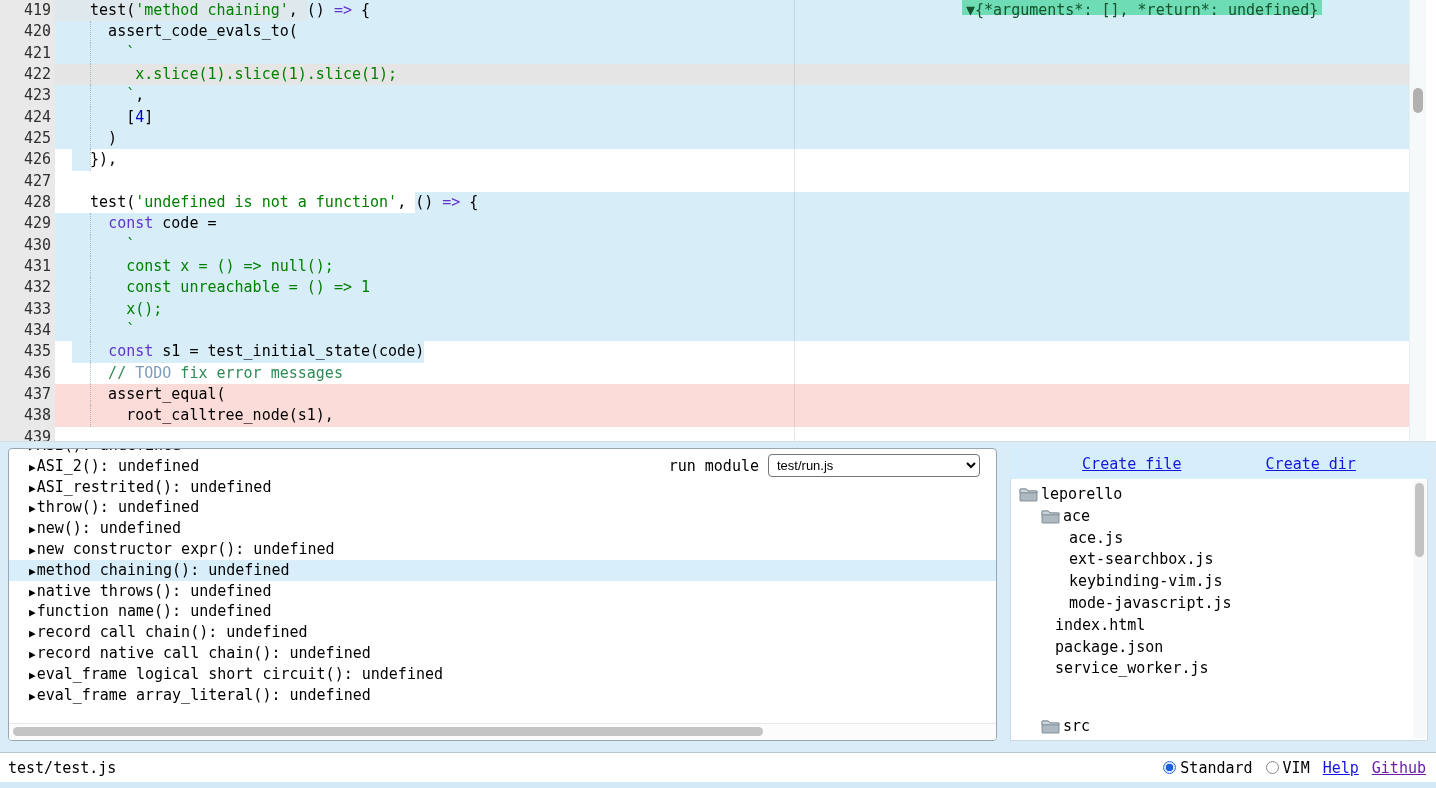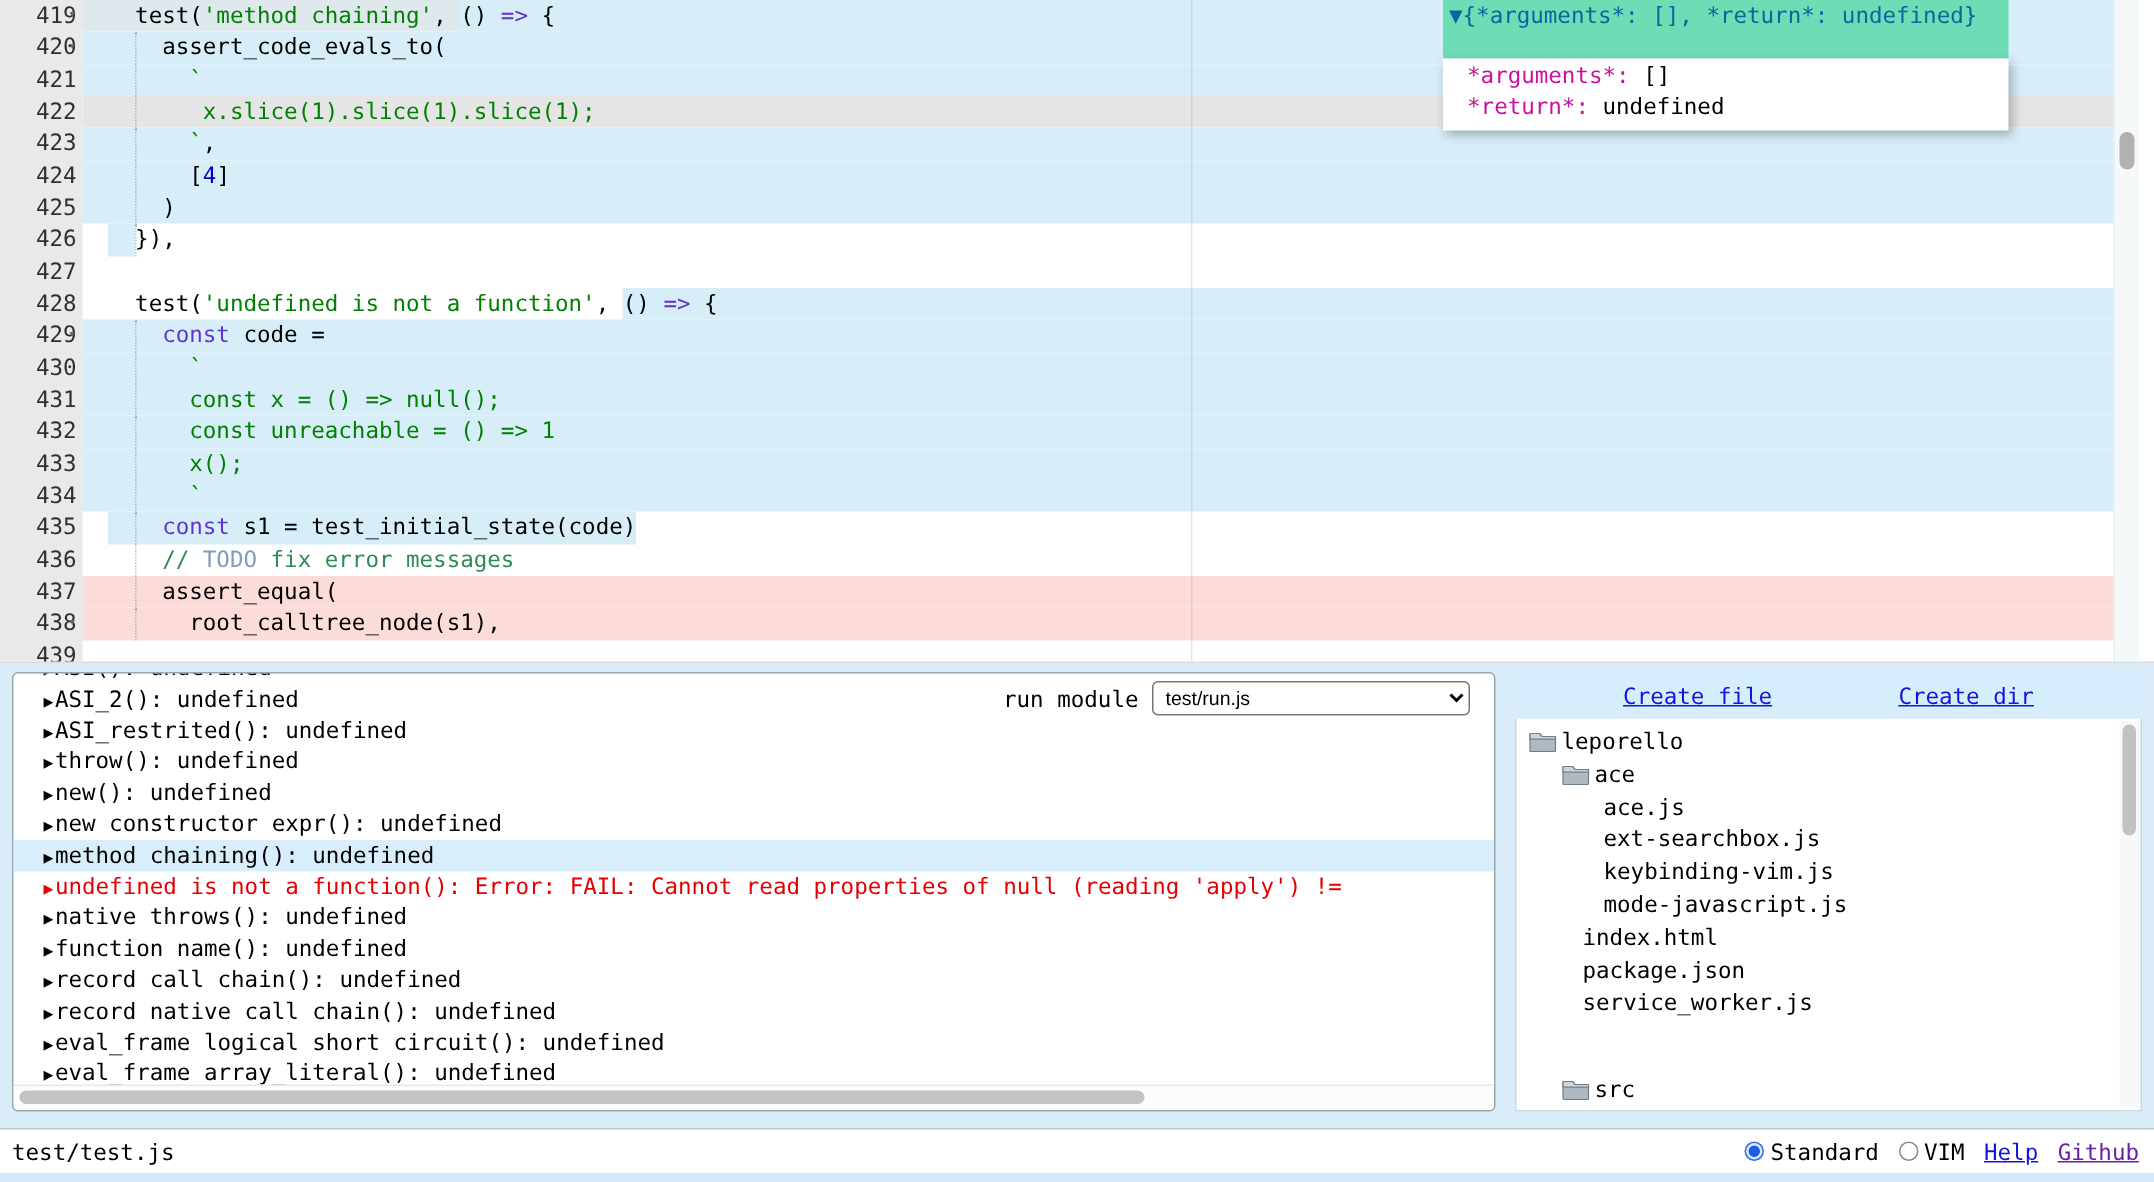--- a/index.html
+++ b/index.html
@@ -23,21 +23,21 @@
   .tok-s{color:var(--string-green)}
   .tok-k{color:var(--keyword-purple)}
   .tok-n{color:var(--number-blue)}
   .tok-c{color:var(--comment-green)}
   .tok-t{color:var(--todo-gray)}
   #print-margin{position:absolute;left:794px;top:0;bottom:0;width:1px;background:rgba(0,0,0,0.09);z-index:2;}
   #ed-scrollbar{position:absolute;right:10px;top:0;bottom:0;width:16px;background:#f6f9fa;border-left:1px solid #e9eef0;z-index:3;}
   #ed-scroll-thumb{position:absolute;left:3px;top:88px;width:10px;height:25px;background:#b1b1b1;border-radius:5px;}
   
   #tooltip{position:absolute;left:962px;top:0;z-index:10;font-size:15px;}
-  #tooltip-header{background:var(--tt-green);height:39px;line-height:21.33px;padding:0 4px;white-space:pre;color:#0369a1;}
+  #tooltip-header{background:var(--tt-green);height:15px;line-height:21.33px;padding:0 4px;white-space:pre;color:#14532d;}
   #tooltip-body{background:#fff;box-shadow:2px 3px 7px rgba(0,0,0,.28);padding:1px 10px 4px 7px;min-width:360px;}
   .tt-row{height:21.33px;line-height:21.33px;white-space:pre;}
   .tt-key{color:var(--key-magenta);}
   .tt-val{color:#000;}
   
   #workspace{position:absolute;left:0;top:442px;width:1436px;height:310px;background:#d9ecf7;}
   
   #output-panel{position:absolute;left:8px;top:6px;width:989px;height:293px;background:#fff;border:1px solid #97a7b2;border-radius:4px;overflow:hidden;box-sizing:border-box;}
   #output-list{position:absolute;left:0;top:-14px;right:0;font-size:15px;}
   .out-row{height:20.8px;line-height:20.8px;white-space:nowrap;padding-left:20px;color:#000;}
@@ -120,39 +120,34 @@
       <div class="code-row"><i class="guide" style="left: calc(2ch + 17px);"></i><span class="txt"><span class="tok-c">    // </span><span class="tok-t">TODO</span><span class="tok-c"> fix error messages</span></span></div>
       <div class="code-row" style="background: rgb(251, 220, 217);"><i class="guide" style="left: calc(2ch + 17px);"></i><span class="txt"><span class="tok-d">    assert_equal(</span></span></div>
       <div class="code-row" style="background: rgb(251, 220, 217);"><i class="guide" style="left: calc(2ch + 17px);"></i><span class="txt"><span class="tok-d">      root_calltree_node(s1),</span></span></div>
     </div>
   <div id="print-margin"></div>
   <div id="ed-scrollbar">
     <div id="ed-scroll-thumb"></div>
   </div>
   <div id="tooltip">
     <div id="tooltip-header">▼{*arguments*: [], *return*: undefined}</div>
-    <div id="tooltip-body">
-        <div class="tt-row"><span class="tt-key"> *arguments*:</span><span class="tt-val"> []</span></div>
-        <div class="tt-row"><span class="tt-key"> *return*:</span><span class="tt-val"> undefined</span></div>
-      </div>
   </div>
 </div>
 
 <div id="workspace">
 
   <div id="output-panel">
     <div id="output-list">
         <div class="out-row"><span class="out-arrow">▶</span><span>ASI(): undefined</span></div>
         <div class="out-row"><span class="out-arrow">▶</span><span>ASI_2(): undefined</span></div>
         <div class="out-row"><span class="out-arrow">▶</span><span>ASI_restrited(): undefined</span></div>
         <div class="out-row"><span class="out-arrow">▶</span><span>throw(): undefined</span></div>
         <div class="out-row"><span class="out-arrow">▶</span><span>new(): undefined</span></div>
         <div class="out-row"><span class="out-arrow">▶</span><span>new constructor expr(): undefined</span></div>
         <div class="out-row sel"><span class="out-arrow">▶</span><span>method chaining(): undefined</span></div>
-        <div class="out-row err"><span class="out-arrow">▶</span><span>undefined is not a function(): Error: FAIL: Cannot read properties of null (reading 'apply') !=</span></div>
         <div class="out-row"><span class="out-arrow">▶</span><span>native throws(): undefined</span></div>
         <div class="out-row"><span class="out-arrow">▶</span><span>function name(): undefined</span></div>
         <div class="out-row"><span class="out-arrow">▶</span><span>record call chain(): undefined</span></div>
         <div class="out-row"><span class="out-arrow">▶</span><span>record native call chain(): undefined</span></div>
         <div class="out-row"><span class="out-arrow">▶</span><span>eval_frame logical short circuit(): undefined</span></div>
         <div class="out-row"><span class="out-arrow">▶</span><span>eval_frame array_literal(): undefined</span></div>
       </div>
     <div id="run-module">
       <span id="run-module-label">run module</span>
       <select id="run-module-select">

